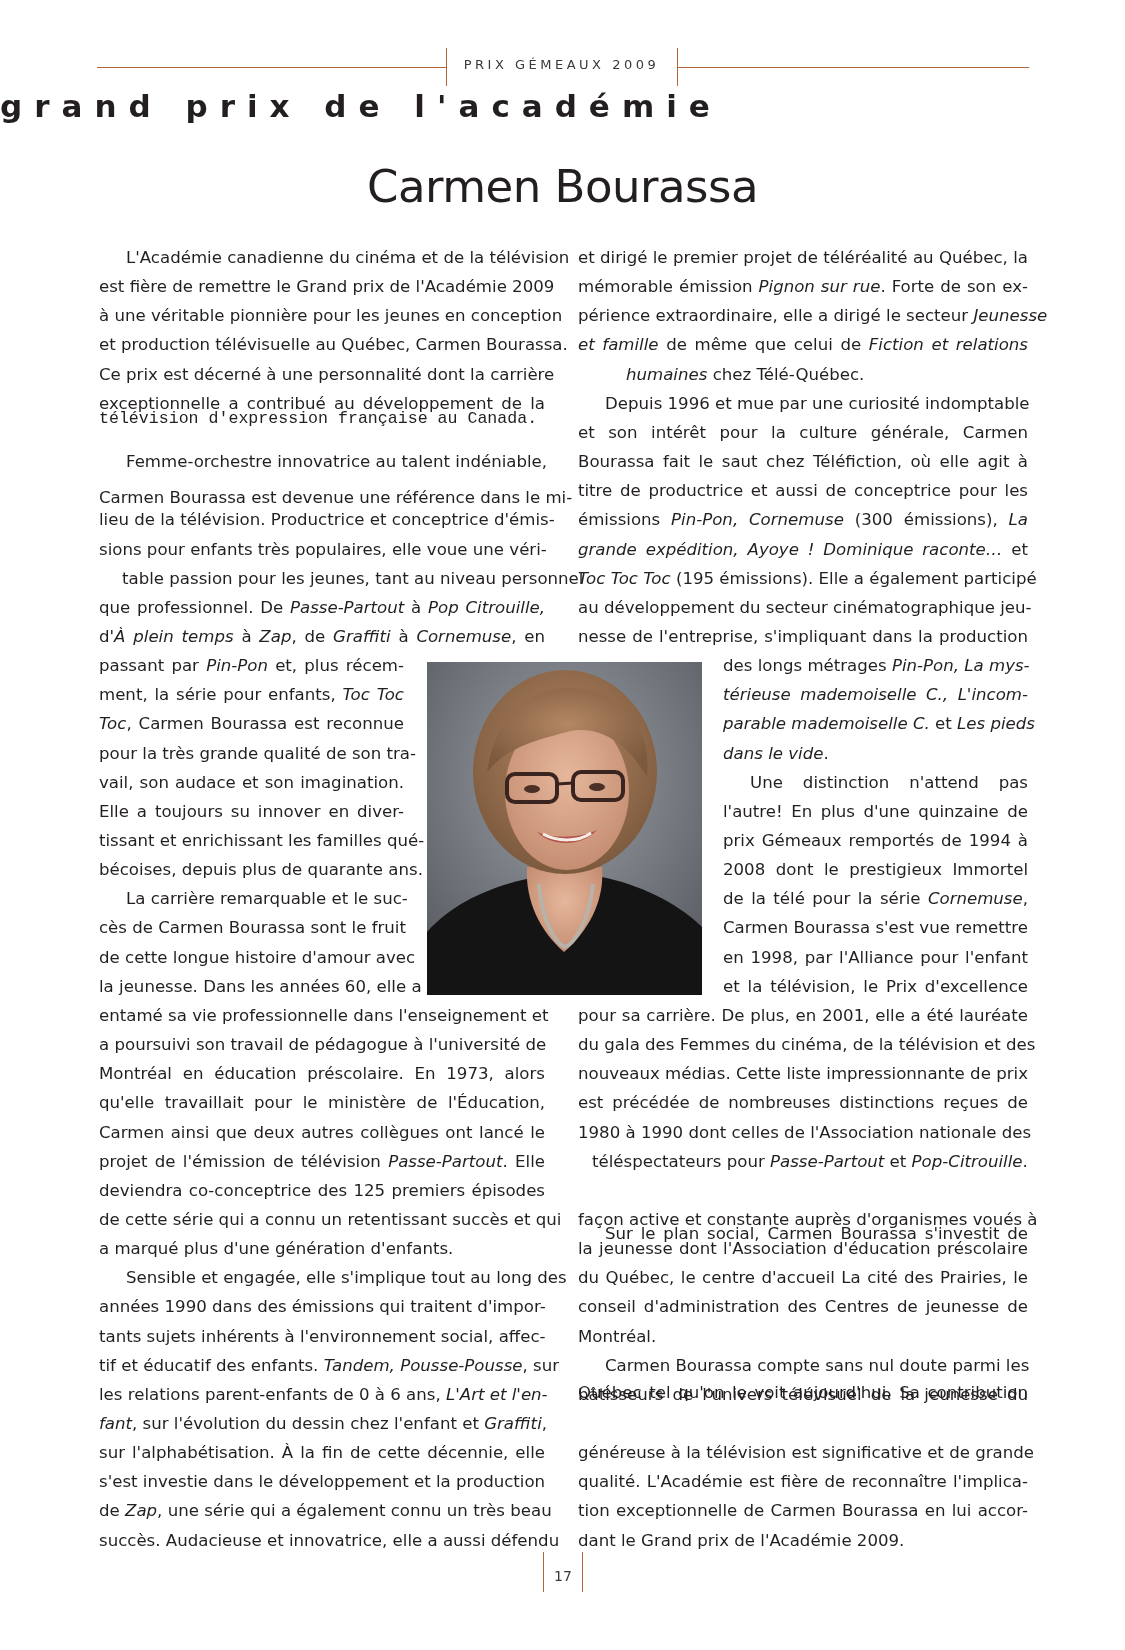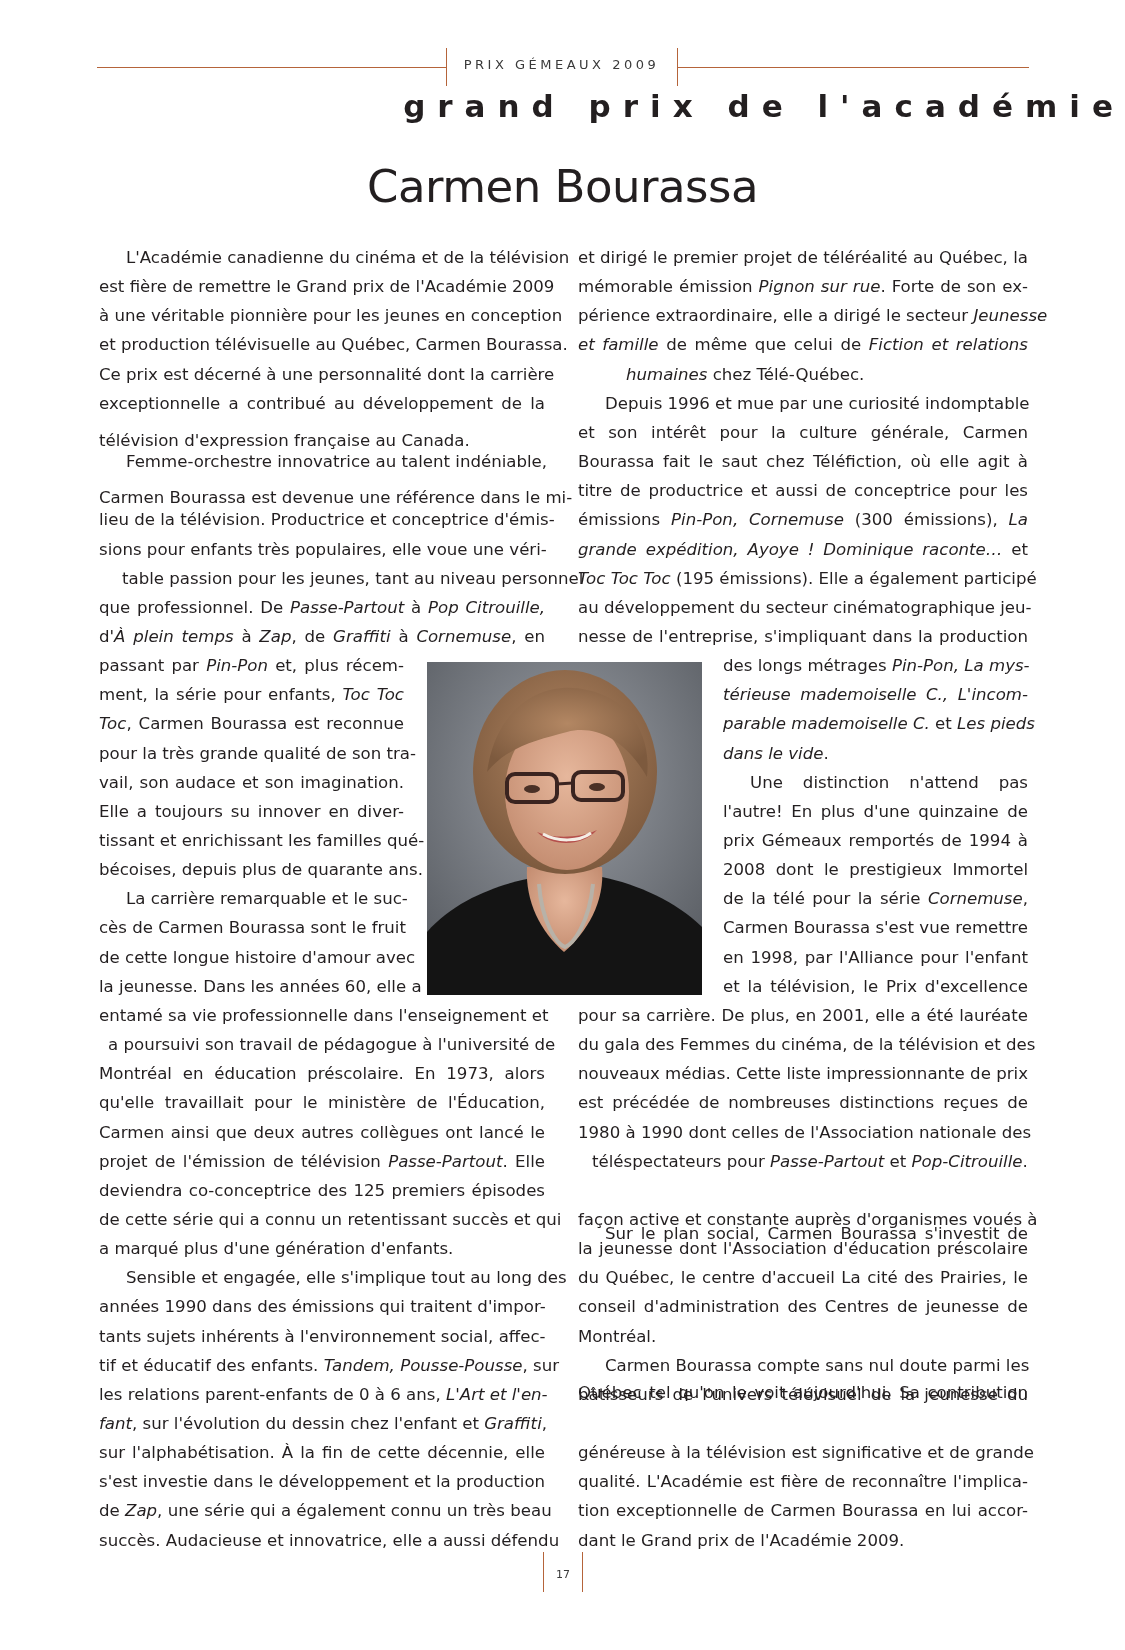--- a/index.html
+++ b/index.html
@@ -17,21 +17,21 @@
     .rule-left { left: 97px; width: 349px; }
     .rule-right { left: 677px; width: 352px; }
     .vbar { position: absolute; width: 1px; background: #b5643a; }
     .kicker {
       position: absolute; top: 57px; left: 446px; width: 231px;
       text-align: center;
       font-size: 13px; letter-spacing: 3.5px; color: #3a3a3a;
     }
     .section-title {
       position: absolute; top: 88px; left: 0; width: 1125px;
-      text-align: right;
+      text-align: left;
       font-size: 31px; font-weight: bold; letter-spacing: 12px;
       color: #231f20;
     }
     .person-name {
       position: absolute; top: 160px; left: 0; width: 1125px;
       text-align: center;
       font-size: 45px; font-weight: normal; color: #231f20;
       letter-spacing: -0.5px;
     }
     .line {
@@ -47,21 +47,21 @@
     .line.last { text-align-last: left; }
     .line.indent { text-indent: 27px; }
     .line em { font-style: italic; }
     .photo {
       position: absolute; left: 427px; top: 662px; width: 275px; height: 333px;
       background: linear-gradient(180deg, #7c8087 0%, #6a6e75 45%, #585c62 100%);
       overflow: hidden;
     }
     .page-number {
       position: absolute; top: 1568px; left: 543px; width: 40px;
-      text-align: center; font-size: 11px; color: #3a3a3a;
+      text-align: center; font-size: 14px; color: #3a3a3a;
     }
   </style>
 </head>
 <body>
 
 <div class="rule-left"></div>
 <div class="rule-right"></div>
 <div class="vbar" style="left:446px; top:48px; height:38px;"></div>
 <div class="vbar" style="left:677px; top:48px; height:38px;"></div>
 <div class="kicker">PRIX GÉMEAUX 2009</div>
@@ -69,42 +69,42 @@
 <h1 class="section-title" style="margin:0;">grand prix de l'académie</h1>
 <h2 class="person-name" style="margin:0;">Carmen Bourassa</h2>
 
 <div id="left-column">
     <div class="line indent" style="left: 99px; width: 446px; top: 243px;">L'Académie canadienne du cinéma et de la télévision</div>
     <div class="line" style="left: 99px; width: 446px; top: 272.15px;">est fière de remettre le Grand prix de l'Académie 2009</div>
     <div class="line" style="left: 99px; width: 446px; top: 301.3px;">à une véritable pionnière pour les jeunes en conception</div>
     <div class="line" style="left: 99px; width: 446px; top: 330.45px;">et production télévisuelle au Québec, Carmen Bourassa.</div>
     <div class="line" style="left: 99px; width: 446px; top: 359.6px;">Ce prix est décerné à une personnalité dont la carrière</div>
     <div class="line" style="left: 99px; width: 446px; top: 388.75px;">exceptionnelle a contribué au développement de la</div>
-    <div class="line last" style="left: 99px; width: 446px; top: 426px;">télévision d'expression française au Canada.</div>
+    <div class="line last" style="left: 99px; width: 446px; top: 404px; font-family: Liberation Mono, monospace;">télévision d'expression française au Canada.</div>
     <div class="line indent" style="left: 99px; width: 446px; top: 447.05px;">Femme-orchestre innovatrice au talent indéniable,</div>
     <div class="line" style="left: 99px; width: 446px; top: 483px;">Carmen Bourassa est devenue une référence dans le mi-</div>
     <div class="line" style="left: 99px; width: 446px; top: 505.35px;">lieu de la télévision. Productrice et conceptrice d'émis-</div>
     <div class="line" style="left: 99px; width: 446px; top: 534.5px;">sions pour enfants très populaires, elle voue une véri-</div>
     <div class="line" style="left: 89px; width: 446px; top: 563.65px; margin-left: 33px;">table passion pour les jeunes, tant au niveau personnel</div>
     <div class="line" style="left: 99px; width: 446px; top: 592.8px;">que professionnel. De <em>Passe-Partout</em> à <em>Pop Citrouille,</em></div>
     <div class="line" style="left: 99px; width: 446px; top: 621.95px;">d'<em>À plein temps</em> à <em>Zap</em>, de <em>Graffiti</em> à <em>Cornemuse</em>, en</div>
     <div class="line" style="left: 99px; width: 305px; top: 651.1px;">passant par <em>Pin-Pon</em> et, plus récem-</div>
     <div class="line" style="left: 99px; width: 305px; top: 680.25px;">ment, la série pour enfants, <em>Toc Toc</em></div>
     <div class="line" style="left: 99px; width: 305px; top: 709.4px;"><em>Toc</em>, Carmen Bourassa est reconnue</div>
     <div class="line" style="left: 99px; width: 305px; top: 738.55px;">pour la très grande qualité de son tra-</div>
     <div class="line" style="left: 99px; width: 305px; top: 767.7px;">vail, son audace et son imagination.</div>
     <div class="line" style="left: 99px; width: 305px; top: 796.85px;">Elle a toujours su innover en diver-</div>
     <div class="line" style="left: 99px; width: 305px; top: 826px;">tissant et enrichissant les familles qué-</div>
     <div class="line last" style="left: 99px; width: 305px; top: 855.15px;">bécoises, depuis plus de quarante ans.</div>
     <div class="line indent" style="left: 99px; width: 305px; top: 884.3px;">La carrière remarquable et le suc-</div>
     <div class="line" style="left: 99px; width: 305px; top: 913.45px;">cès de Carmen Bourassa sont le fruit</div>
     <div class="line" style="left: 99px; width: 305px; top: 942.6px;">de cette longue histoire d'amour avec</div>
     <div class="line" style="left: 99px; width: 305px; top: 971.75px;">la jeunesse. Dans les années 60, elle a</div>
     <div class="line" style="left: 99px; width: 446px; top: 1000.9px;">entamé sa vie professionnelle dans l'enseignement et</div>
-    <div class="line" style="left: 99px; width: 446px; top: 1030.05px; margin-left: 9px;">a poursuivi son travail de pédagogue à l'université de</div>
+    <div class="line" style="left: 99px; width: 446px; top: 1030.05px;">a poursuivi son travail de pédagogue à l'université de</div>
     <div class="line" style="left: 99px; width: 446px; top: 1059.2px;">Montréal en éducation préscolaire. En 1973, alors</div>
     <div class="line" style="left: 99px; width: 446px; top: 1088.35px;">qu'elle travaillait pour le ministère de l'Éducation,</div>
     <div class="line" style="left: 99px; width: 446px; top: 1117.5px;">Carmen ainsi que deux autres collègues ont lancé le</div>
     <div class="line" style="left: 99px; width: 446px; top: 1146.65px;">projet de l'émission de télévision <em>Passe-Partout</em>. Elle</div>
     <div class="line" style="left: 99px; width: 446px; top: 1175.8px;">deviendra co-conceptrice des 125 premiers épisodes</div>
     <div class="line" style="left: 99px; width: 446px; top: 1204.95px;">de cette série qui a connu un retentissant succès et qui</div>
     <div class="line last" style="left: 99px; width: 446px; top: 1234.1px;">a marqué plus d'une génération d'enfants.</div>
     <div class="line indent" style="left: 99px; width: 446px; top: 1263.25px;">Sensible et engagée, elle s'implique tout au long des</div>
     <div class="line" style="left: 99px; width: 446px; top: 1292.4px;">années 1990 dans des émissions qui traitent d'impor-</div>
     <div class="line" style="left: 99px; width: 446px; top: 1321.55px;">tants sujets inhérents à l'environnement social, affec-</div>

